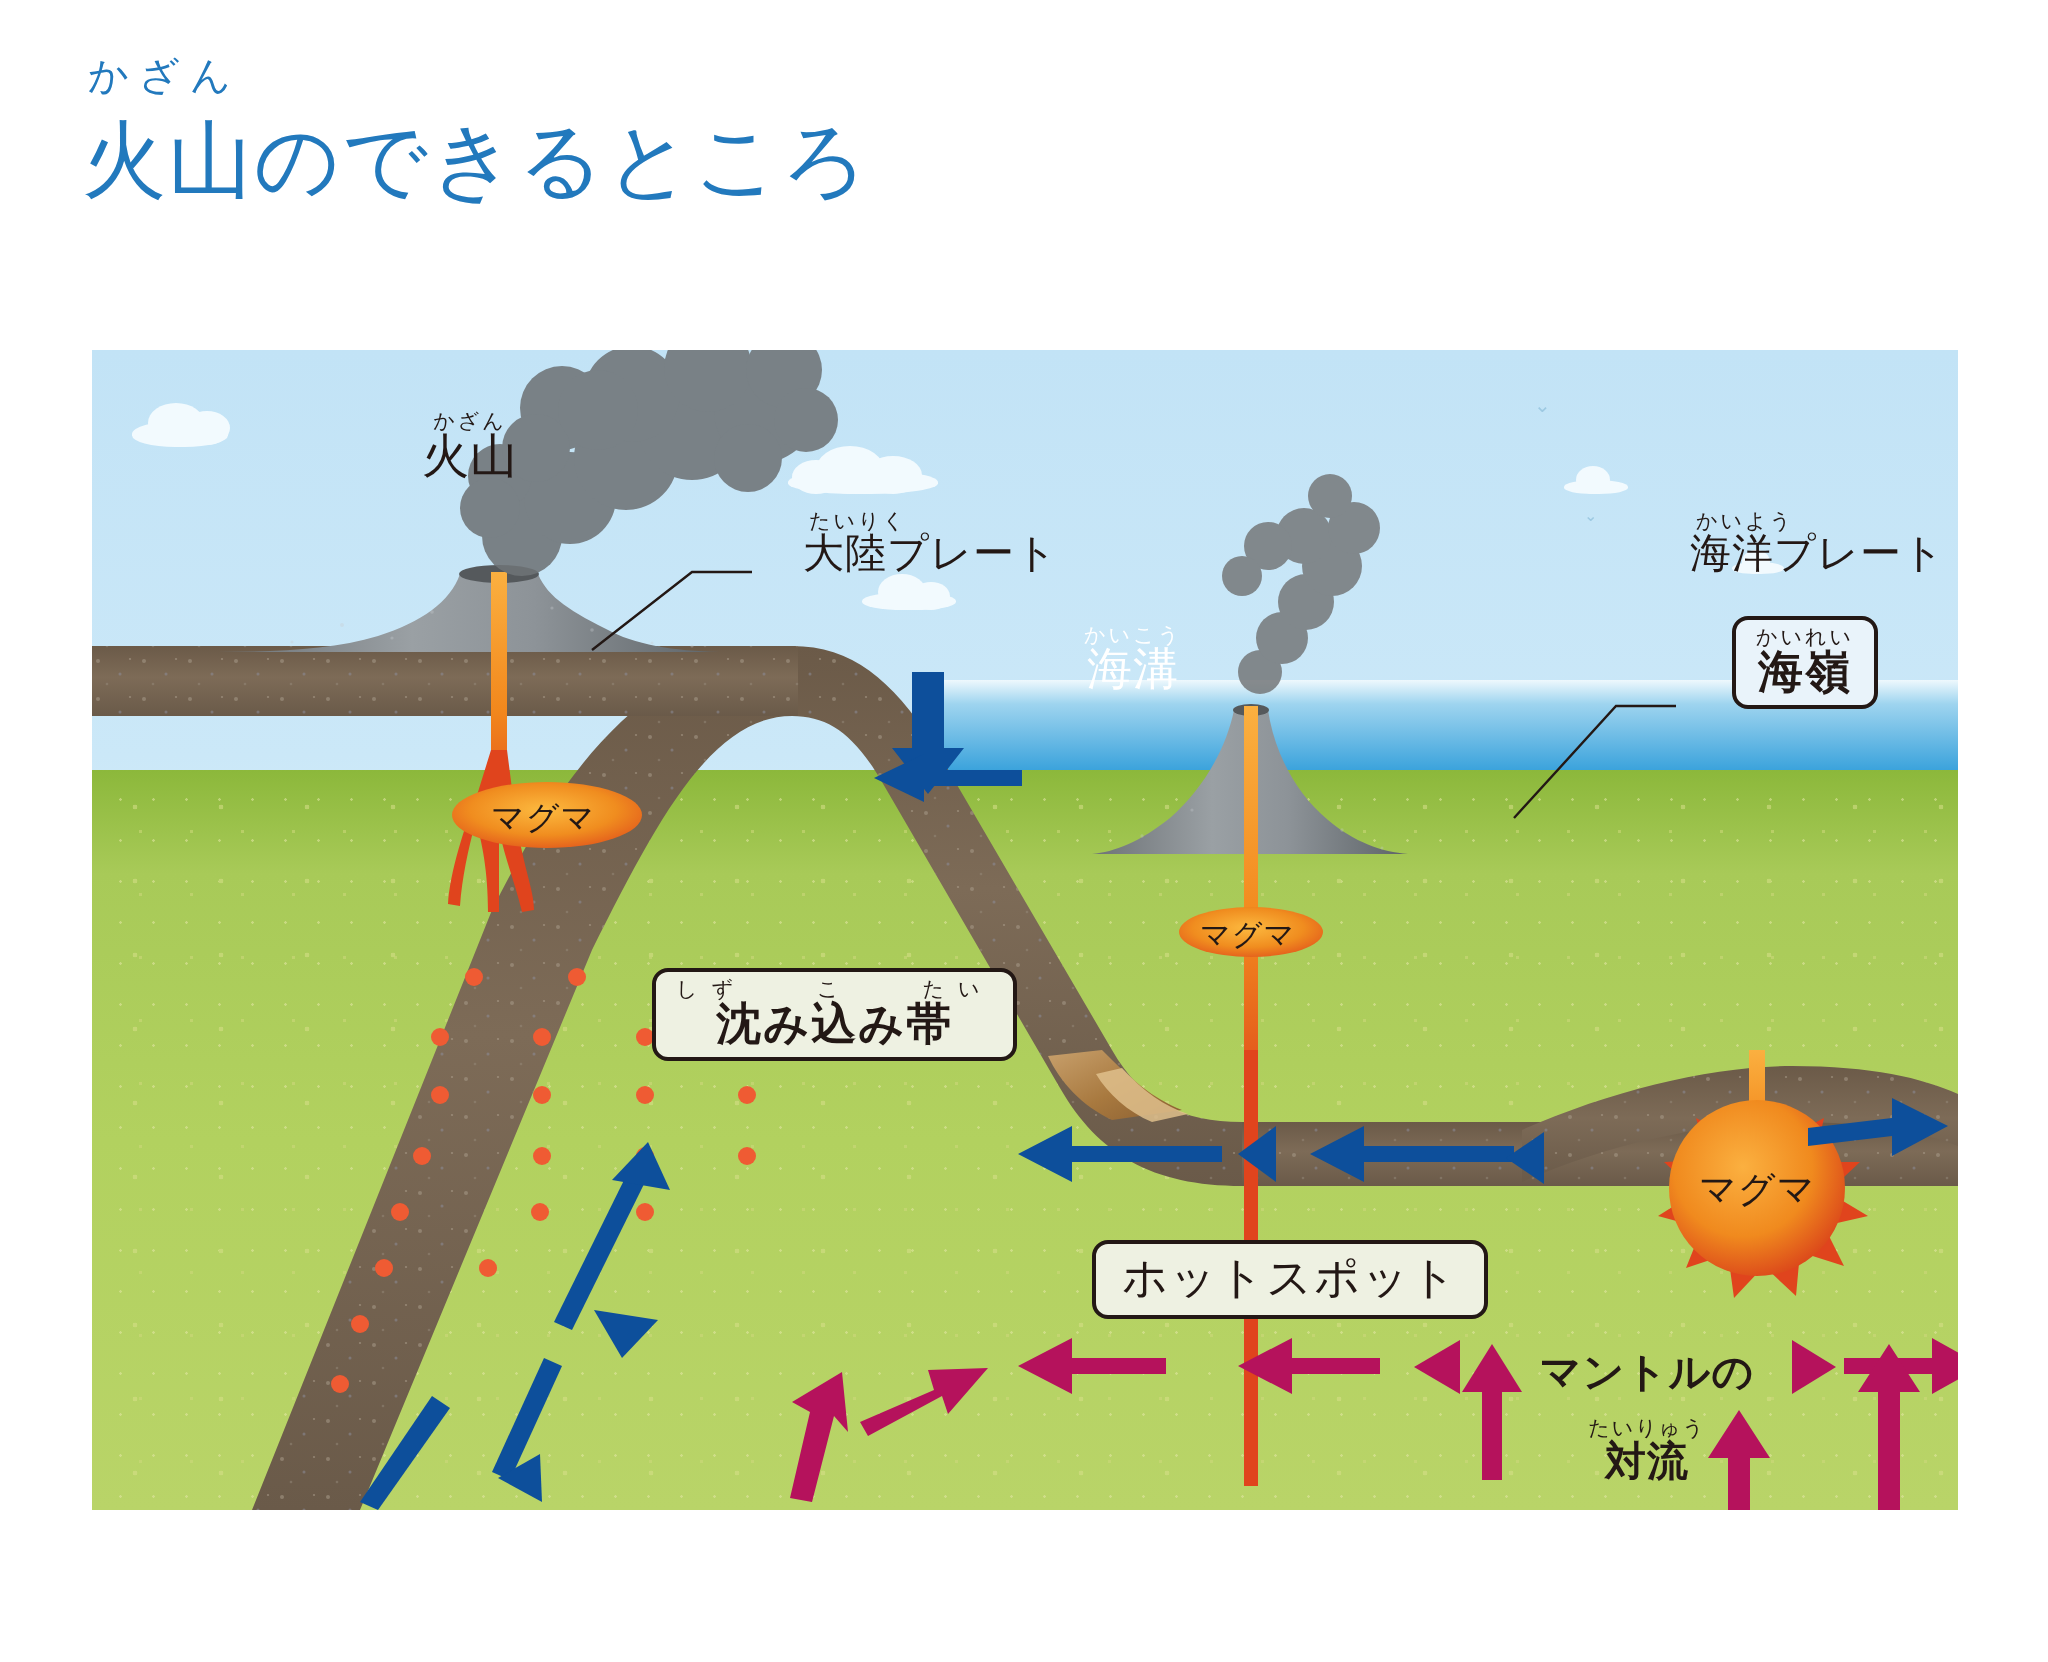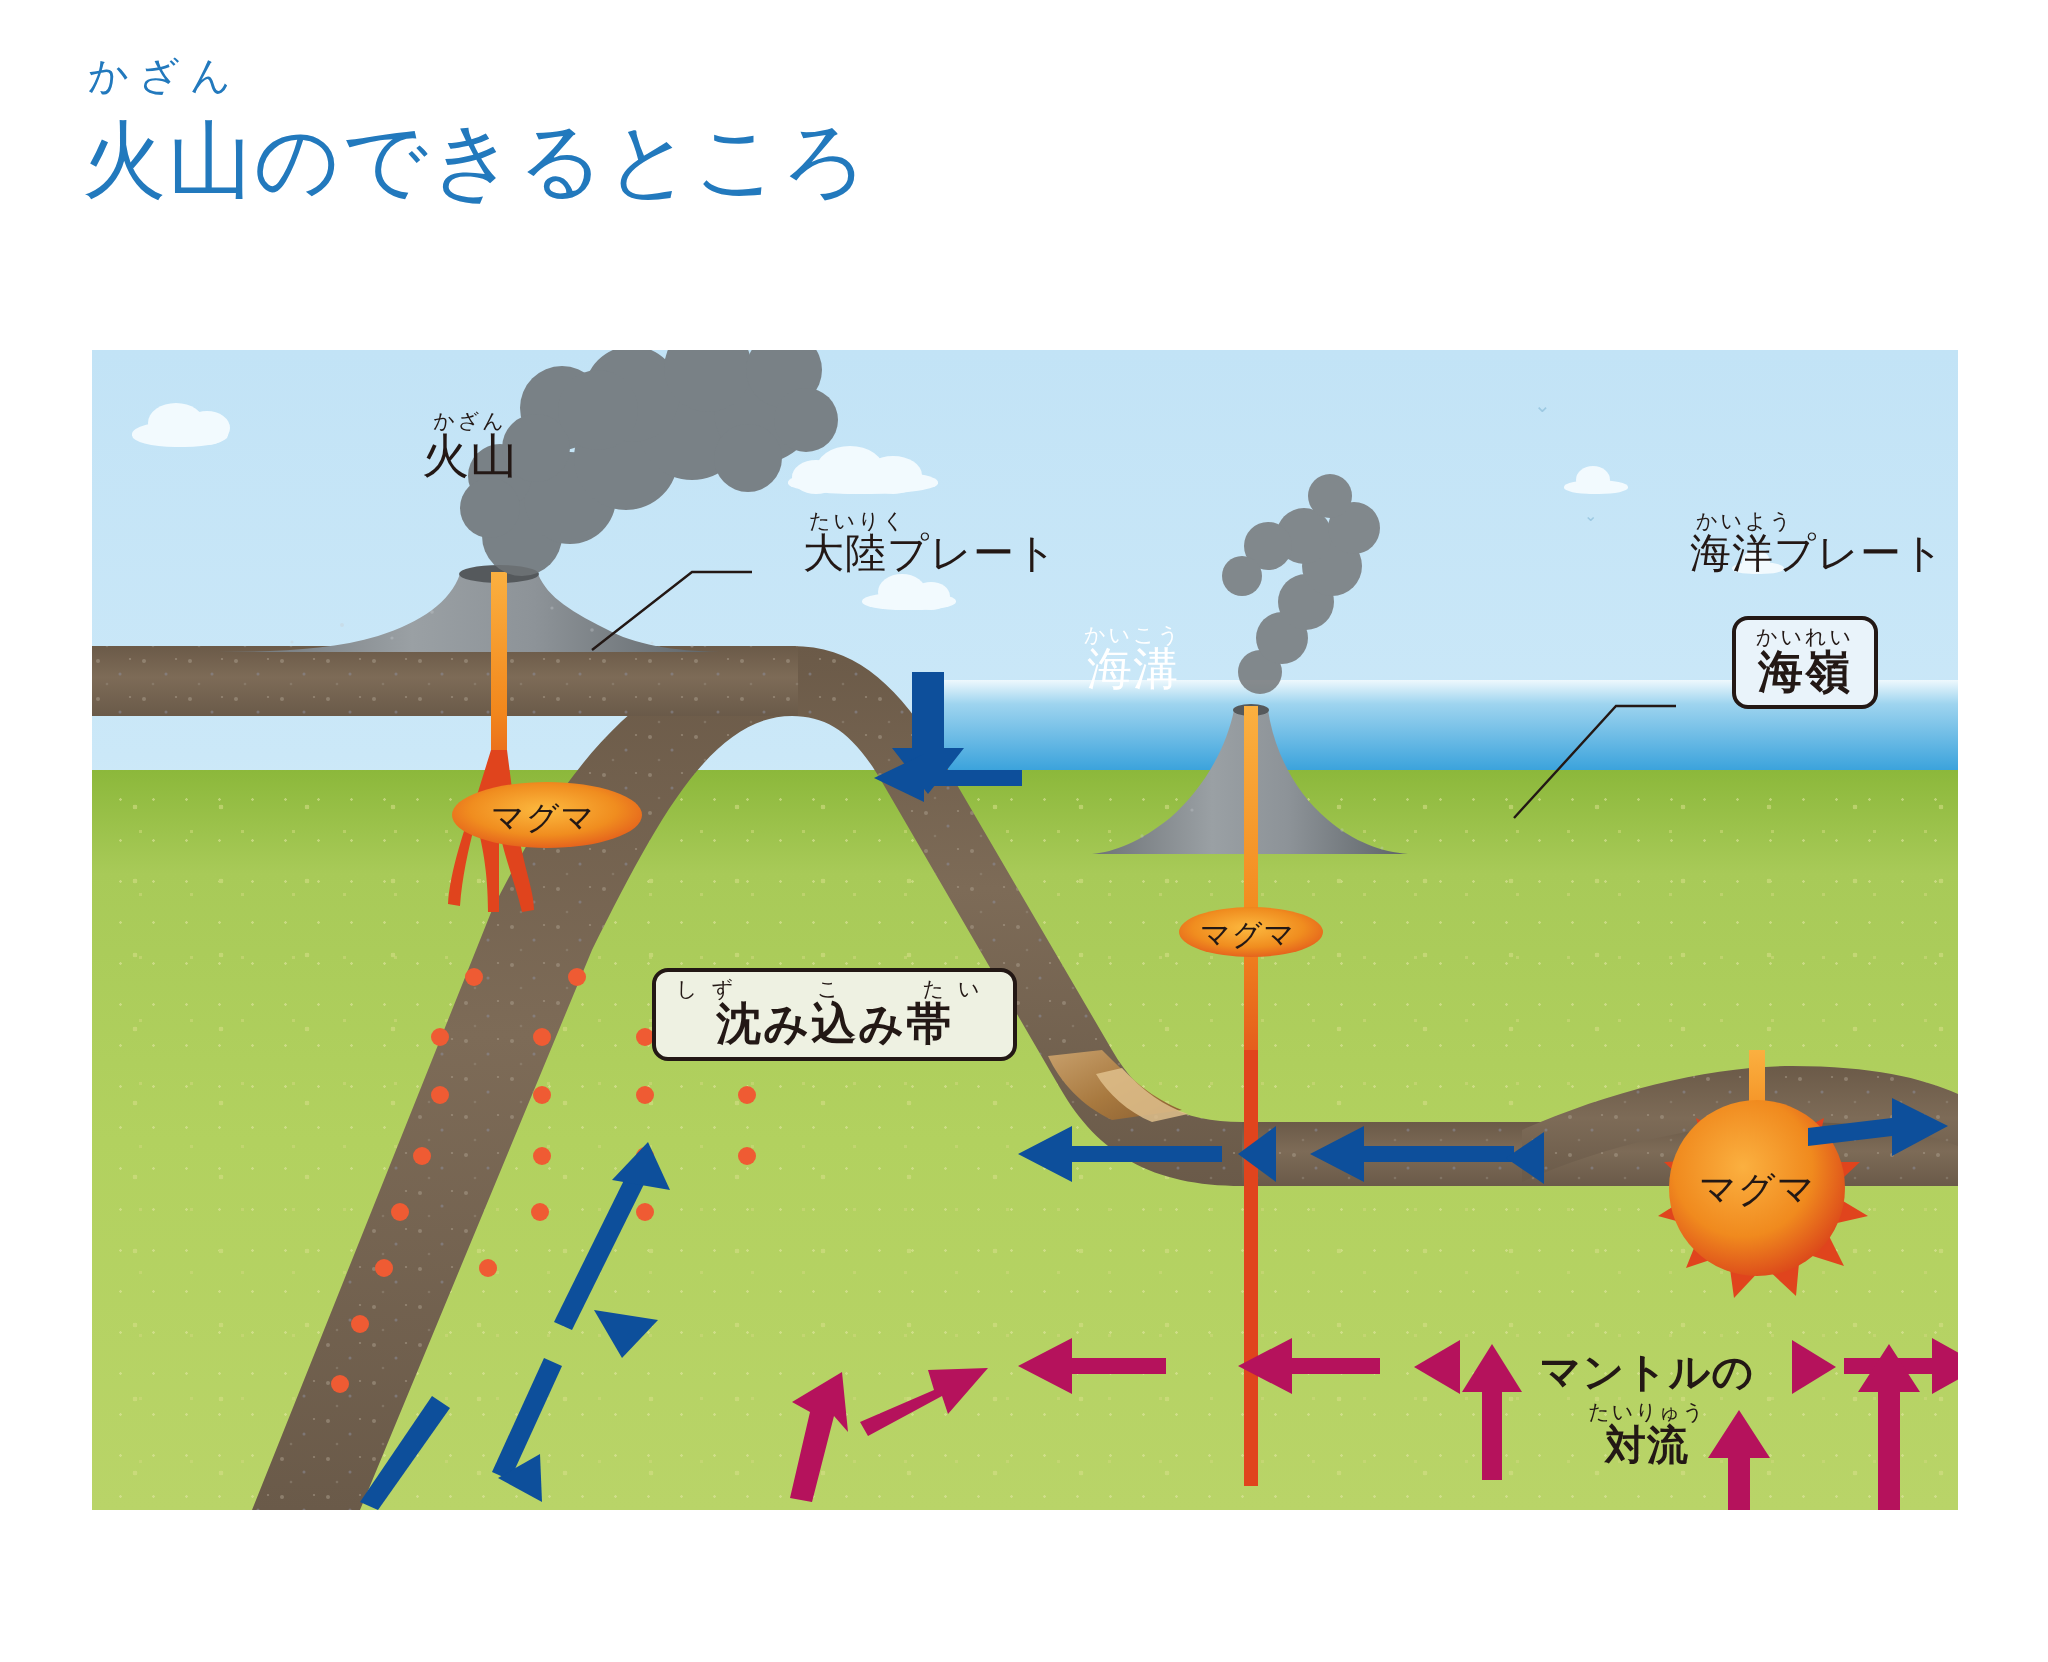--- a/index.html
+++ b/index.html
@@ -422,24 +422,27 @@
   <div class="boxlbl" id="lbl-kairei" style="left:1610px;top:266px;margin-left:30px;">
     <span class="rb">かいれい</span>
     <span class="mn">海嶺</span>
   </div>
 
   <div class="boxlbl" style="left:560px;top:618px;">
     <span class="rb" style="letter-spacing:14px;text-align:center;">しず　　こ　　たい</span>
     <span class="mn">沈み込み帯</span>
   </div>
 
+  <div class="boxlbl" style="left:1000px;top:890px;padding:10px 26px 14px 26px;">
+    <span class="mn" style="font-weight:500;">ホットスポット</span>
+  </div>
 
   <div class="plain-lbl" style="left:1440px;top:1000px;width:230px;">
     <span class="l1">マントルの</span>
-    <span class="rb" style="margin-top:4px;text-align:center;">たいりゅう</span>
+    <span class="rb" style="margin-top:20px;text-align:center;">たいりゅう</span>
     <span class="l1">対流</span>
   </div>
 
   <div class="magma-txt" style="left:399px;top:446px;">マグマ</div>
   <div class="magma-txt" style="left:1108px;top:565px;font-size:30px;">マグマ</div>
   <div class="magma-txt-lg" style="left:1607px;top:815px;">マグマ</div>
 
 </div>
 
 </body></html>

